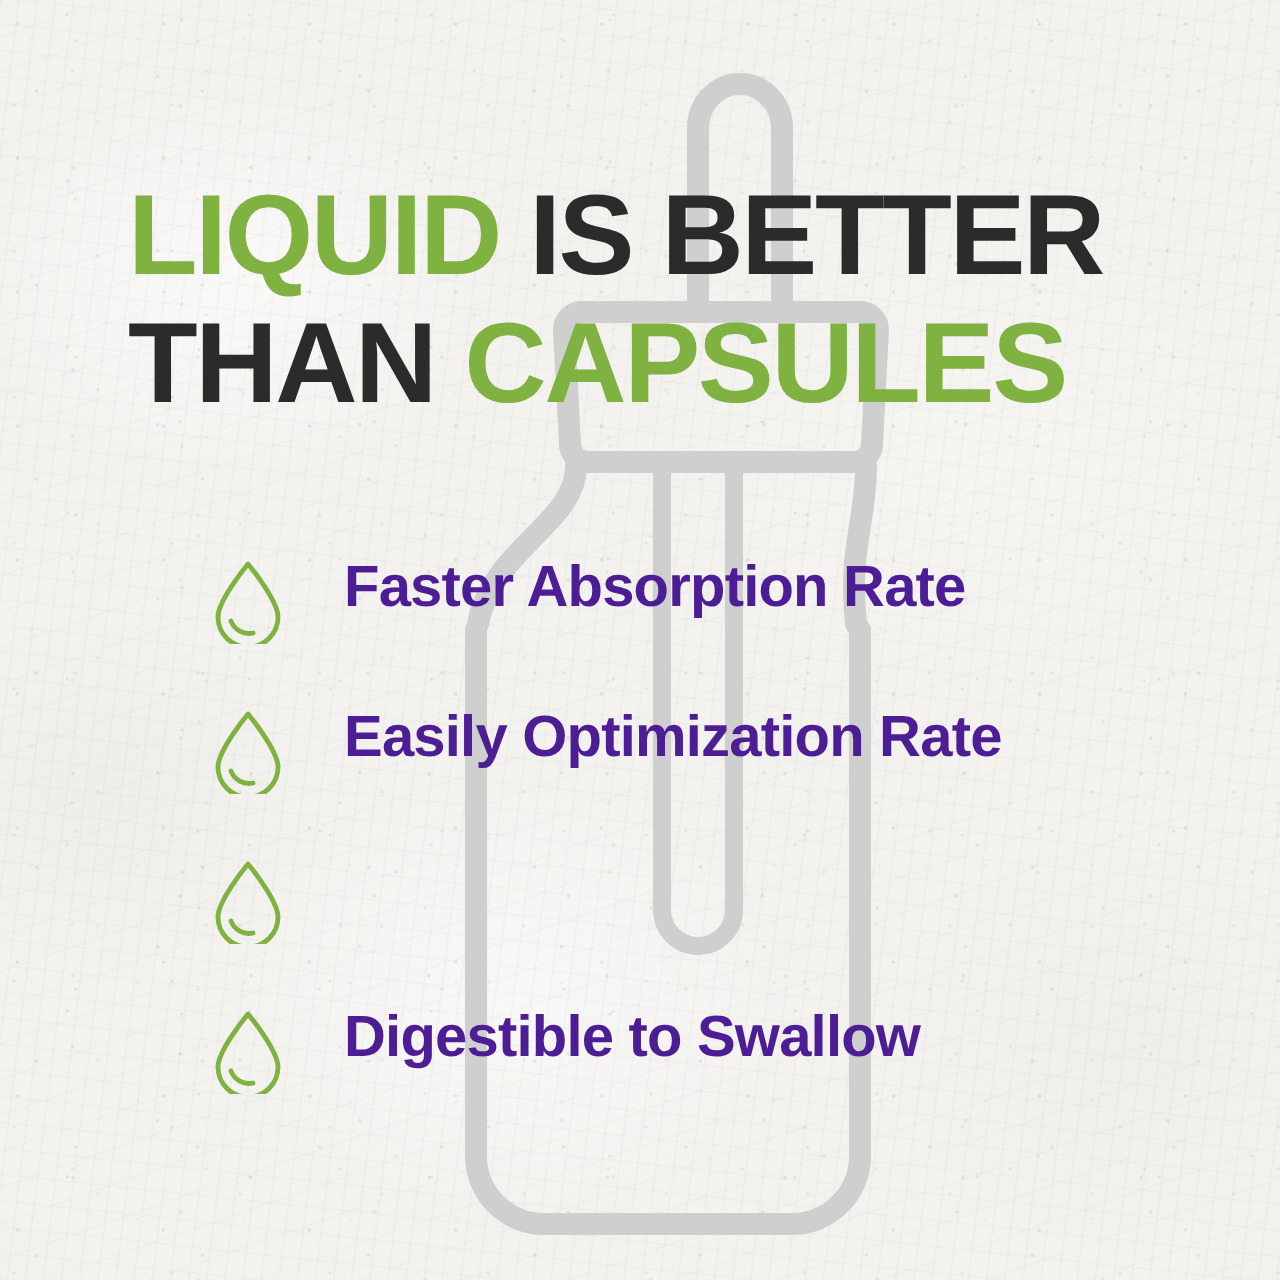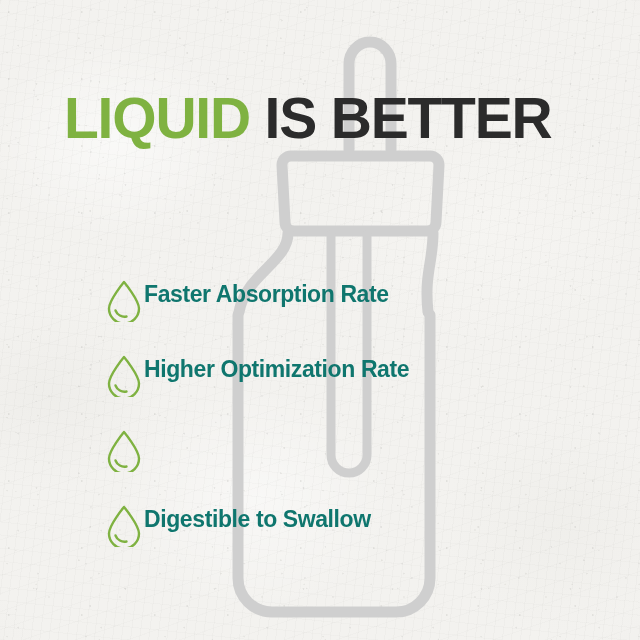--- a/index.html
+++ b/index.html
@@ -93,24 +93,25 @@
     display:flex;
     align-items:flex-start;
   }
   .drop-icon{
     position:relative;
     width:40px;height:44px;
     flex:0 0 40px;
     margin-top:6px;
   }
   .benefit-label{
-    font-size:23px;
+    margin-left:28px;
+    font-size:29px;
     font-weight:bold;
     letter-spacing:-.4px;
-    color:#0f766e;
+    color:#4c1d95;
     line-height:44px;
     white-space:nowrap;
   }
 </style>
 </head>
 <body>
 
 <div id="poster">
 
   <div class="paper-base"></div>
@@ -138,20 +139,23 @@
 
         <path d="M331,235 L331,455 A18,18 0 0 0 367,455 L367,235" stroke-width="9"></path>
       </g>
     </svg>
   </div>
 
   <div class="headline">
     <div class="headline-line">
       <span class="g">LIQUID</span><span> IS BETTER</span>
     </div>
+    <div class="headline-line">
+      <span>THAN </span><span class="g">CAPSULES</span>
+    </div>
   </div>
 
   <div class="benefits">
 
     <div class="benefit-row">
       <div class="drop-icon">
         <svg width="40" height="44" viewBox="0 0 40 44">
           <path d="M20,4 C20,4 5,22 5,30.5 A15,15 0 0 0 35,30.5 C35,22 20,4 20,4 Z" fill="none" stroke="#7fb241" stroke-width="2.4" stroke-linecap="round" stroke-linejoin="round"></path>
           <path d="M11.5,32.5 A9.5,9.5 0 0 0 22.5,38.5" fill="none" stroke="#7fb241" stroke-width="2.4" stroke-linecap="round"></path>
         </svg>
@@ -159,21 +163,21 @@
       <div class="benefit-label">Faster Absorption Rate</div>
     </div>
 
     <div class="benefit-row">
       <div class="drop-icon">
         <svg width="40" height="44" viewBox="0 0 40 44">
           <path d="M20,4 C20,4 5,22 5,30.5 A15,15 0 0 0 35,30.5 C35,22 20,4 20,4 Z" fill="none" stroke="#7fb241" stroke-width="2.4" stroke-linecap="round" stroke-linejoin="round"></path>
           <path d="M11.5,32.5 A9.5,9.5 0 0 0 22.5,38.5" fill="none" stroke="#7fb241" stroke-width="2.4" stroke-linecap="round"></path>
         </svg>
       </div>
-      <div class="benefit-label">Higher Optimization Rate</div>
+      <div class="benefit-label">Easily Optimization Rate</div>
     </div>
 
     <div class="benefit-row">
       <div class="drop-icon">
         <svg width="40" height="44" viewBox="0 0 40 44">
           <path d="M20,4 C20,4 5,22 5,30.5 A15,15 0 0 0 35,30.5 C35,22 20,4 20,4 Z" fill="none" stroke="#7fb241" stroke-width="2.4" stroke-linecap="round" stroke-linejoin="round"></path>
           <path d="M11.5,32.5 A9.5,9.5 0 0 0 22.5,38.5" fill="none" stroke="#7fb241" stroke-width="2.4" stroke-linecap="round"></path>
         </svg>
       </div>
     </div>

